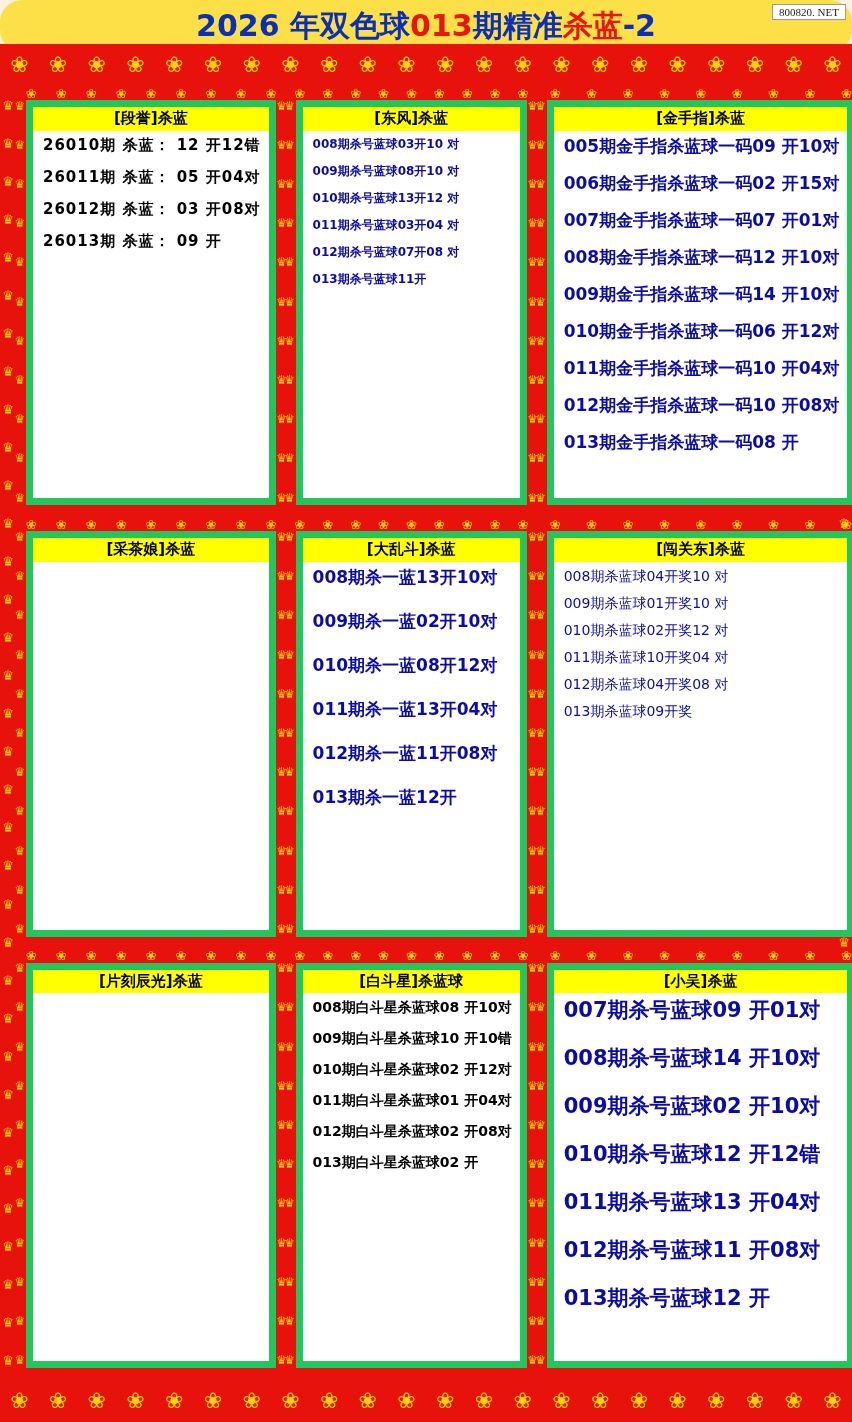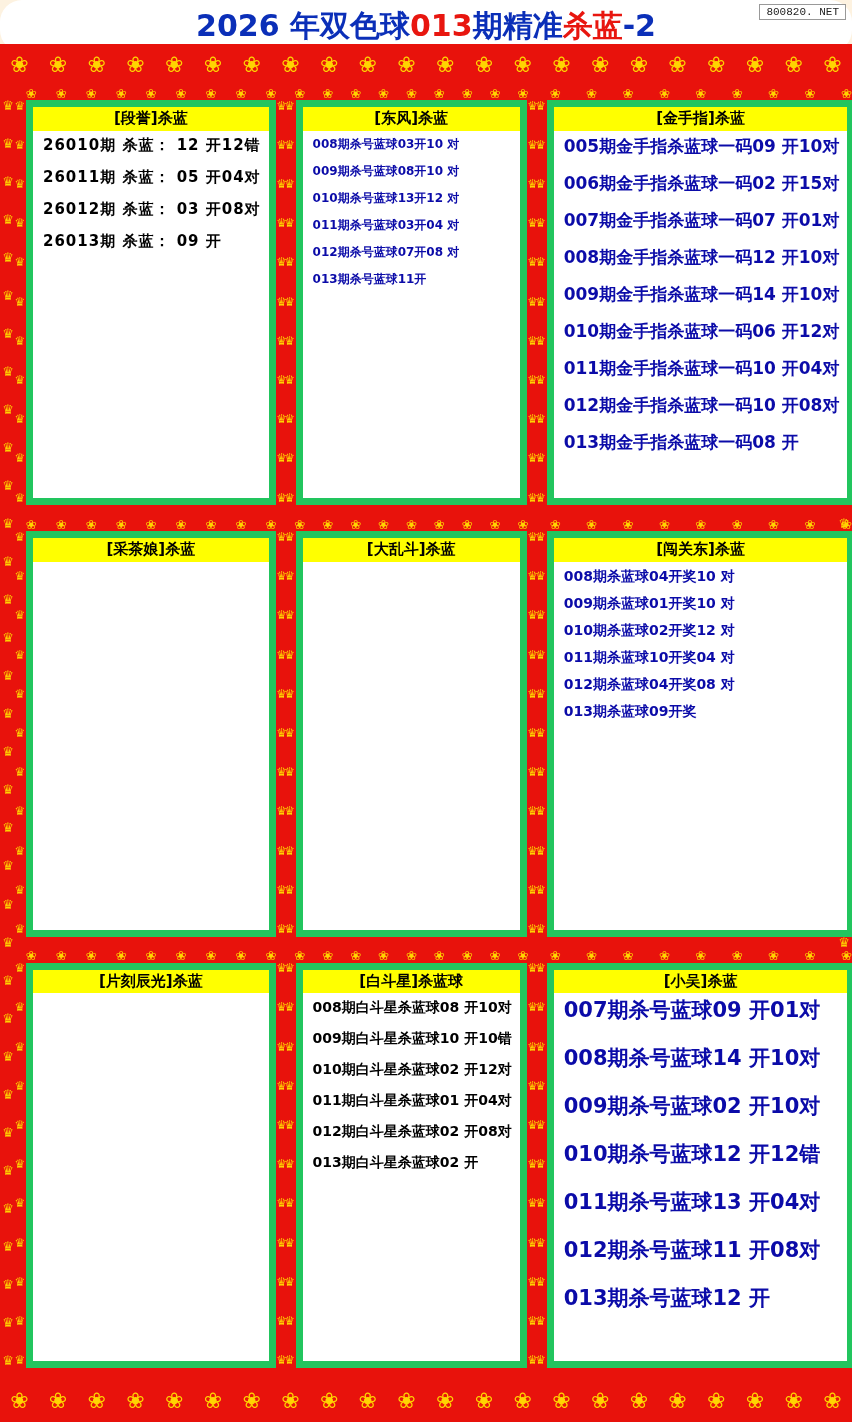--- a/index.html
+++ b/index.html
@@ -8,40 +8,40 @@
     background:#fdf2e0;
     font-family:"DejaVu Sans","Liberation Sans",sans-serif;
     overflow:hidden;
     position:relative;
   }
   
   .header{
     height:52px;
     display:flex;align-items:center;justify-content:center;
     position:relative;
-    background:#ffffff;
+    background:#fde047;
     border-radius:22px;
   }
   .header h1{
     margin:0;
     font-size:30px;
     font-weight:bold;
     letter-spacing:0px;
     white-space:nowrap;
   }
   .t-blue{color:#0b2fb8;}
   .t-red{color:#e8160f;}
   .site-badge{
     position:absolute;right:6px;top:4px;
     border:1px solid #999;
     background:#fff;
     font-size:11px;
     padding:1px 6px;
     color:#222;
-    font-family:Liberation Mono, monospace;
+    font-family:Liberation Serif, serif;
   }
   
   .frame{
     position:absolute;
     left:0;top:44px;
     width:852px;height:1378px;
     background:#e8120c;
     box-sizing:border-box;
     padding:42px 16px 42px 16px;
   }
@@ -101,21 +101,21 @@
   .line{
     white-space:nowrap;
     line-height:1.0;
   }
   
   .s-duanyu .line{font-size:15px;color:#000;font-weight:bold;margin-bottom:17px;letter-spacing:1px;}
   .s-dongfeng .line{font-size:12px;color:#0b0ba8;font-weight:bold;margin-bottom:15px;letter-spacing:0px;}
   .s-jinshouzhi .line{font-size:17px;color:#0b0ba8;font-weight:bold;margin-bottom:20px;}
   .s-caichaniang .line{font-size:17px;color:#0b0ba8;font-weight:bold;margin-bottom:28px;}
   .s-daluandou .line{font-size:17px;color:#0b0ba8;font-weight:bold;margin-bottom:27px;}
-  .s-chuangguandong .line{font-size:14px;color:#0b0ba8;font-weight:bold;margin-bottom:13px;}
+  .s-chuangguandong .line{font-size:14px;color:#0b0ba8;font-weight:normal;margin-bottom:13px;}
   .s-pianke .line{font-size:17px;color:#0b0ba8;font-weight:bold;margin-bottom:28px;}
   .s-baidouxing .line{font-size:14px;color:#000;font-weight:bold;margin-bottom:17px;}
   .s-xiaowu .line{font-size:21px;color:#0b0ba8;font-weight:bold;margin-bottom:27px;}
 
   
   .v-crowns{
     position:absolute;top:0;bottom:0;width:14px;
     display:flex;flex-direction:column;justify-content:space-around;align-items:center;
     font-size:12px;color:#ffd400;pointer-events:none;
   }
@@ -480,20 +480,28 @@
           <span>❀</span>
           <span>❀</span>
           <span>❀</span>
           <span>❀</span>
           <span>❀</span>
           <span>❀</span>
           <span>❀</span>
         </div>
       <div class="panel s-daluandou">
         <div class="panel-title">[大乱斗]杀蓝</div>
+        <div class="panel-body">
+          <div class="line">008期杀一蓝13开10对</div>
+          <div class="line">009期杀一蓝02开10对</div>
+          <div class="line">010期杀一蓝08开12对</div>
+          <div class="line">011期杀一蓝13开04对</div>
+          <div class="line">012期杀一蓝11开08对</div>
+          <div class="line">013期杀一蓝12开</div>
+        </div>
       </div>
     </div>
 
     <div class="cell">
       <div class="v-crowns l">
           <span>♛</span>
           <span>♛</span>
           <span>♛</span>
           <span>♛</span>
           <span>♛</span>

